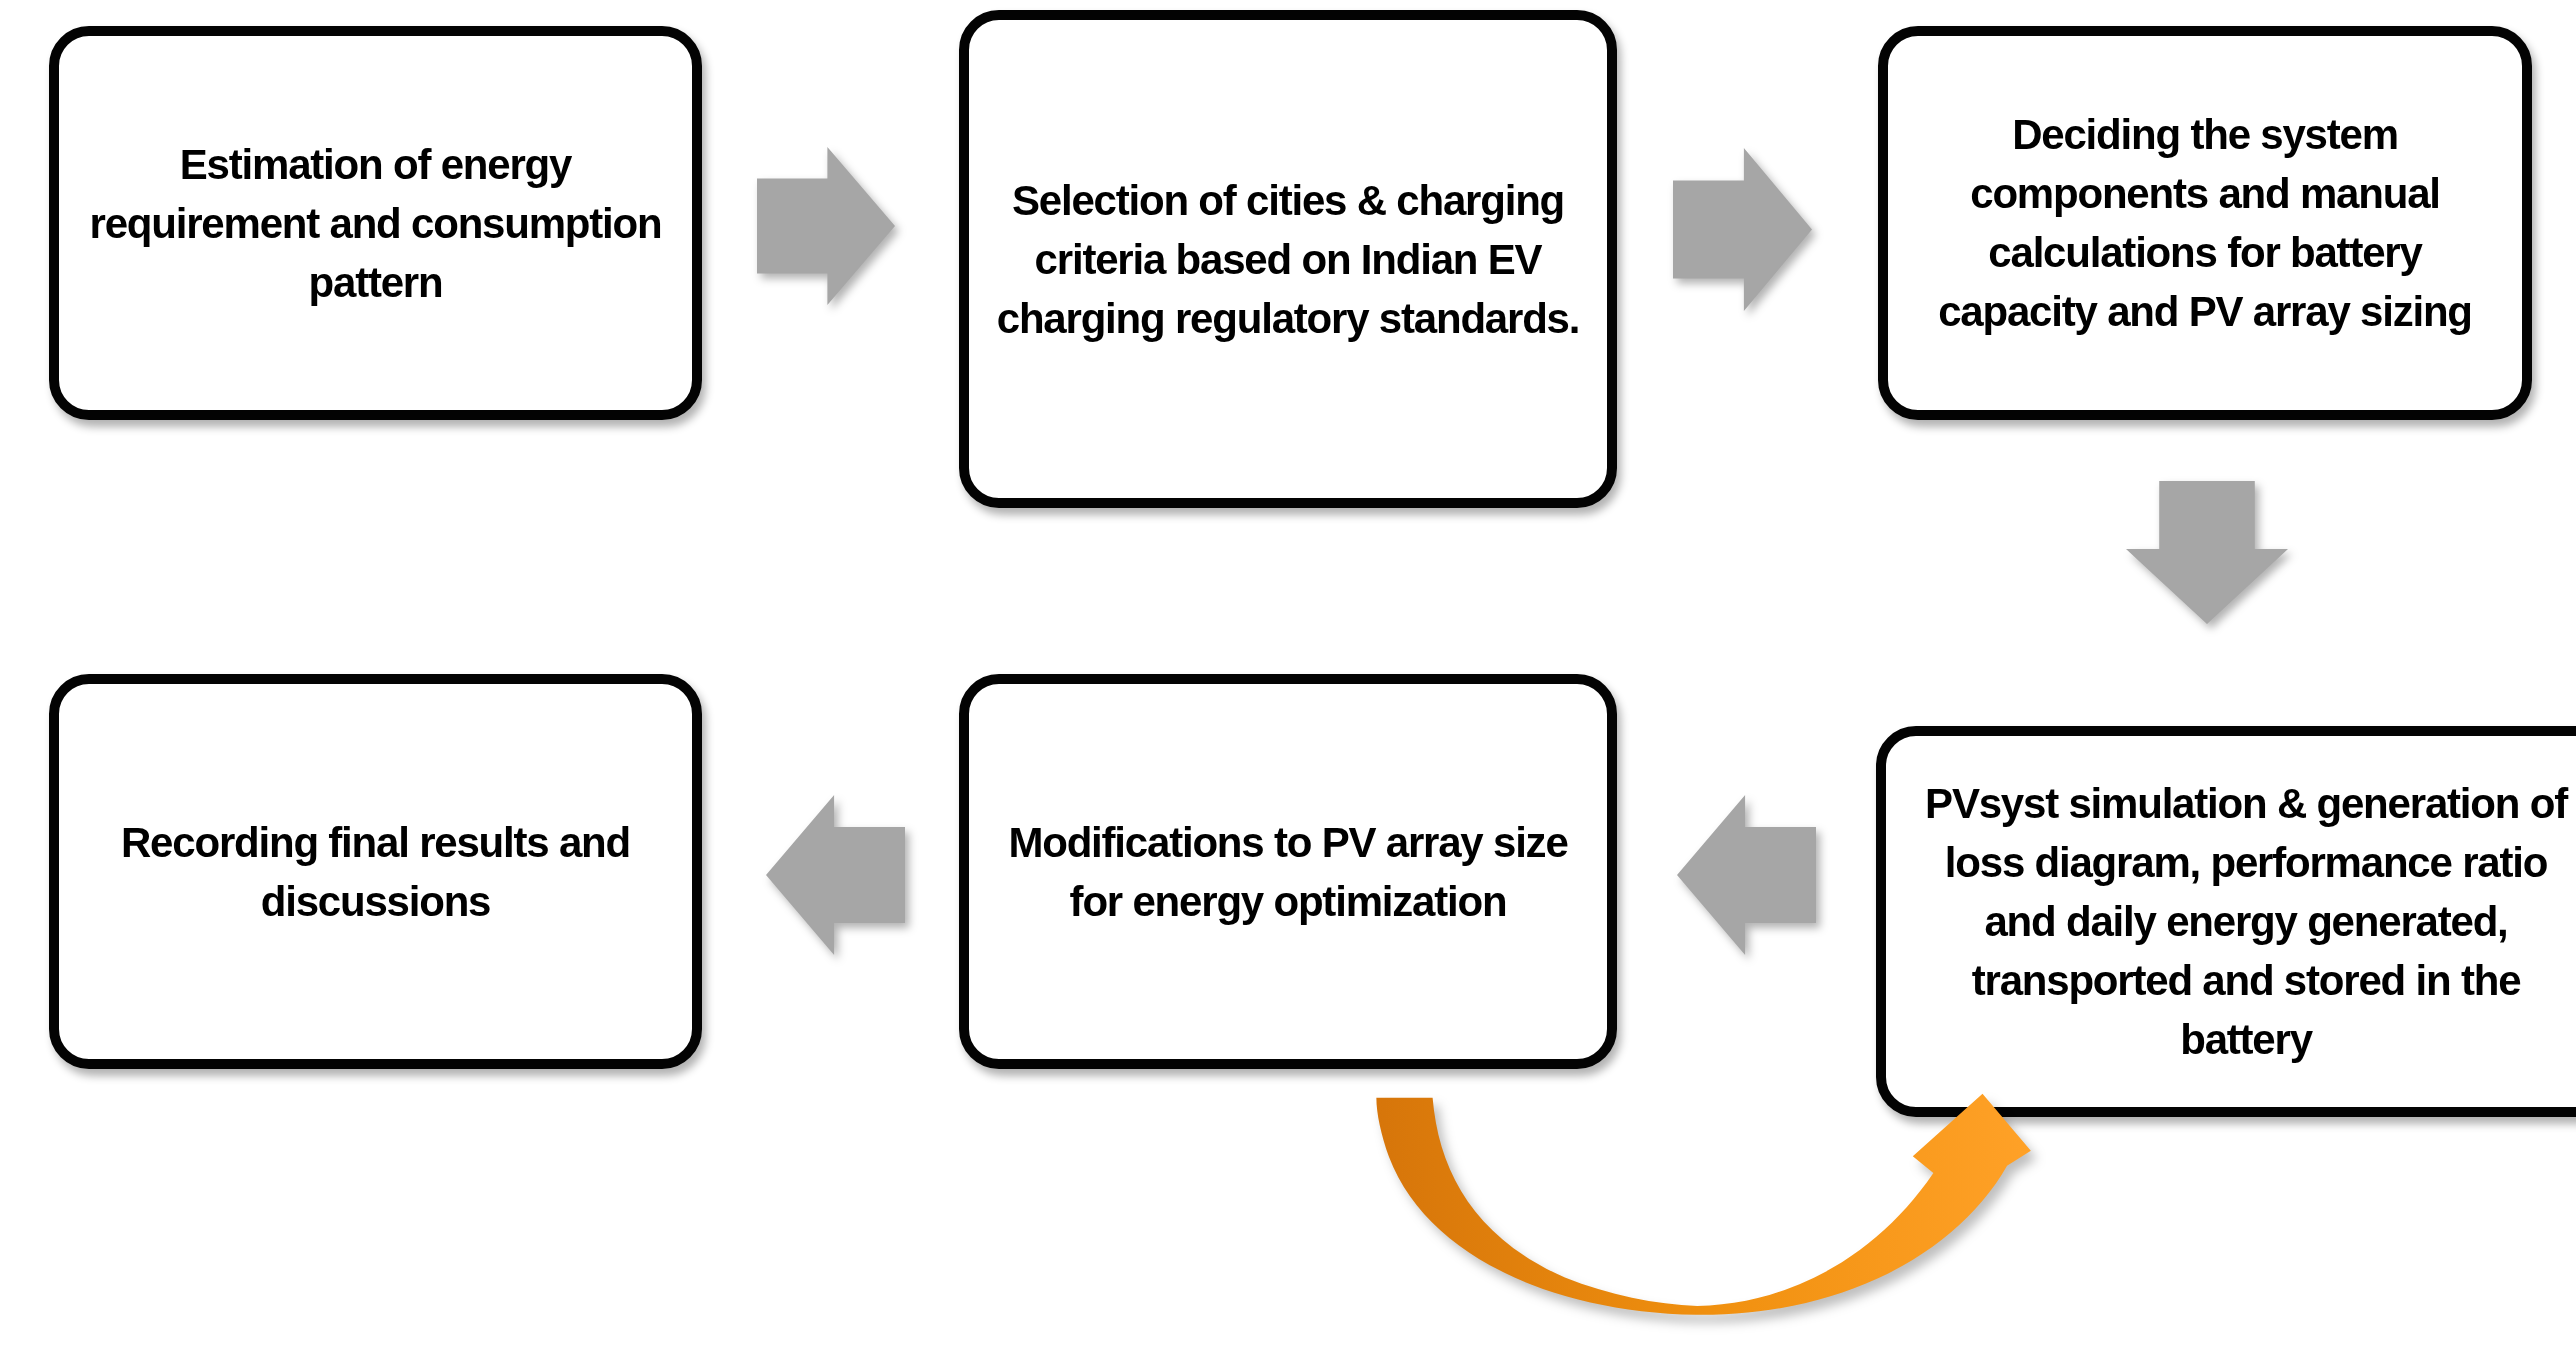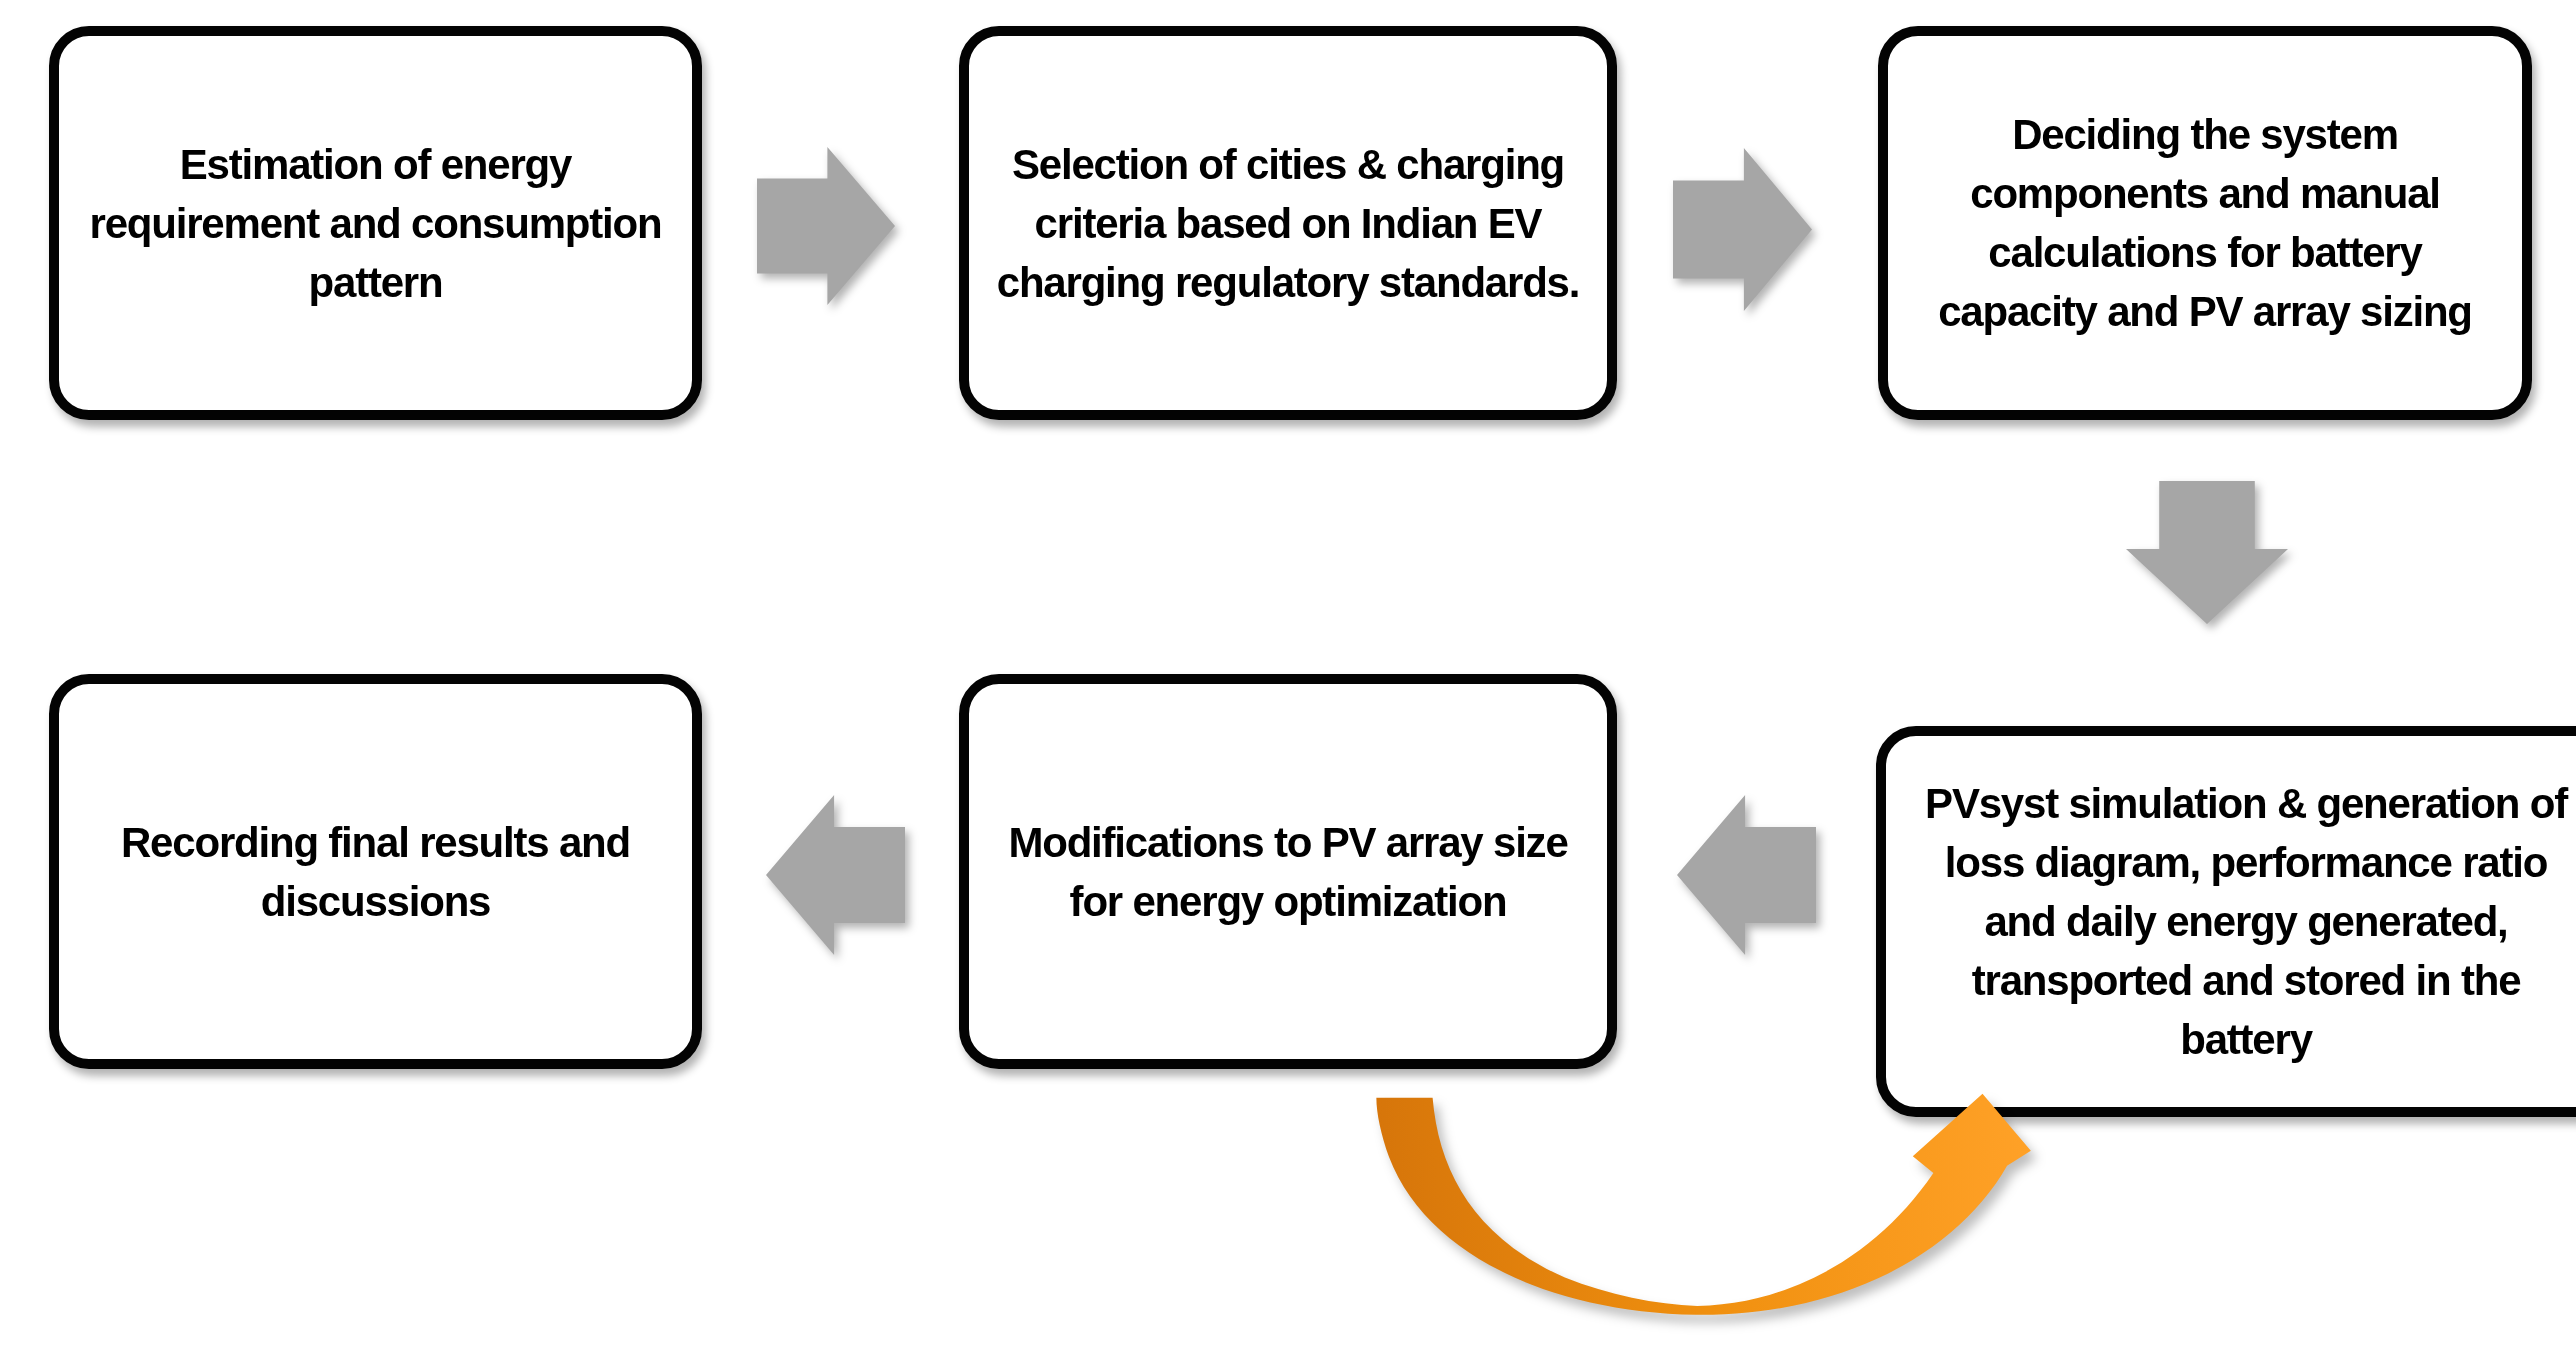--- a/index.html
+++ b/index.html
@@ -31,21 +31,21 @@
   }
   .flow-box .label {
     font-size: 42px;
     line-height: 59px;
     font-weight: bold;
     color: #000000;
     letter-spacing: -1.2px;
   }
   
   #box-estimation    { left: 49px;   top: 26px;  width: 653px; height: 394px; }
-  #box-selection     { left: 959px; top: 26px;  width: 658px; height: 394px; align-items: center; }
+  #box-selection     { left: 959px; top: 10px;  width: 658px; height: 498px; align-items: center; }
   #box-deciding      { left: 1878px; top: 26px;  width: 654px; height: 394px; }
   #box-recording     { left: 49px;   top: 674px; width: 653px; height: 395px; justify-content: center; }
   #box-modifications { left: 959px; top: 674px; width: 658px; height: 395px; }
   #box-pvsyst        { left: 1876px; top: 690px; width: 740px; height: 391px; margin-top: 36px; }
 
   .arrow-wrap {
     position: absolute;
     filter: drop-shadow(4px 5.5px 4px rgba(0,0,0,0.30));
   }
   .block-arrow {

